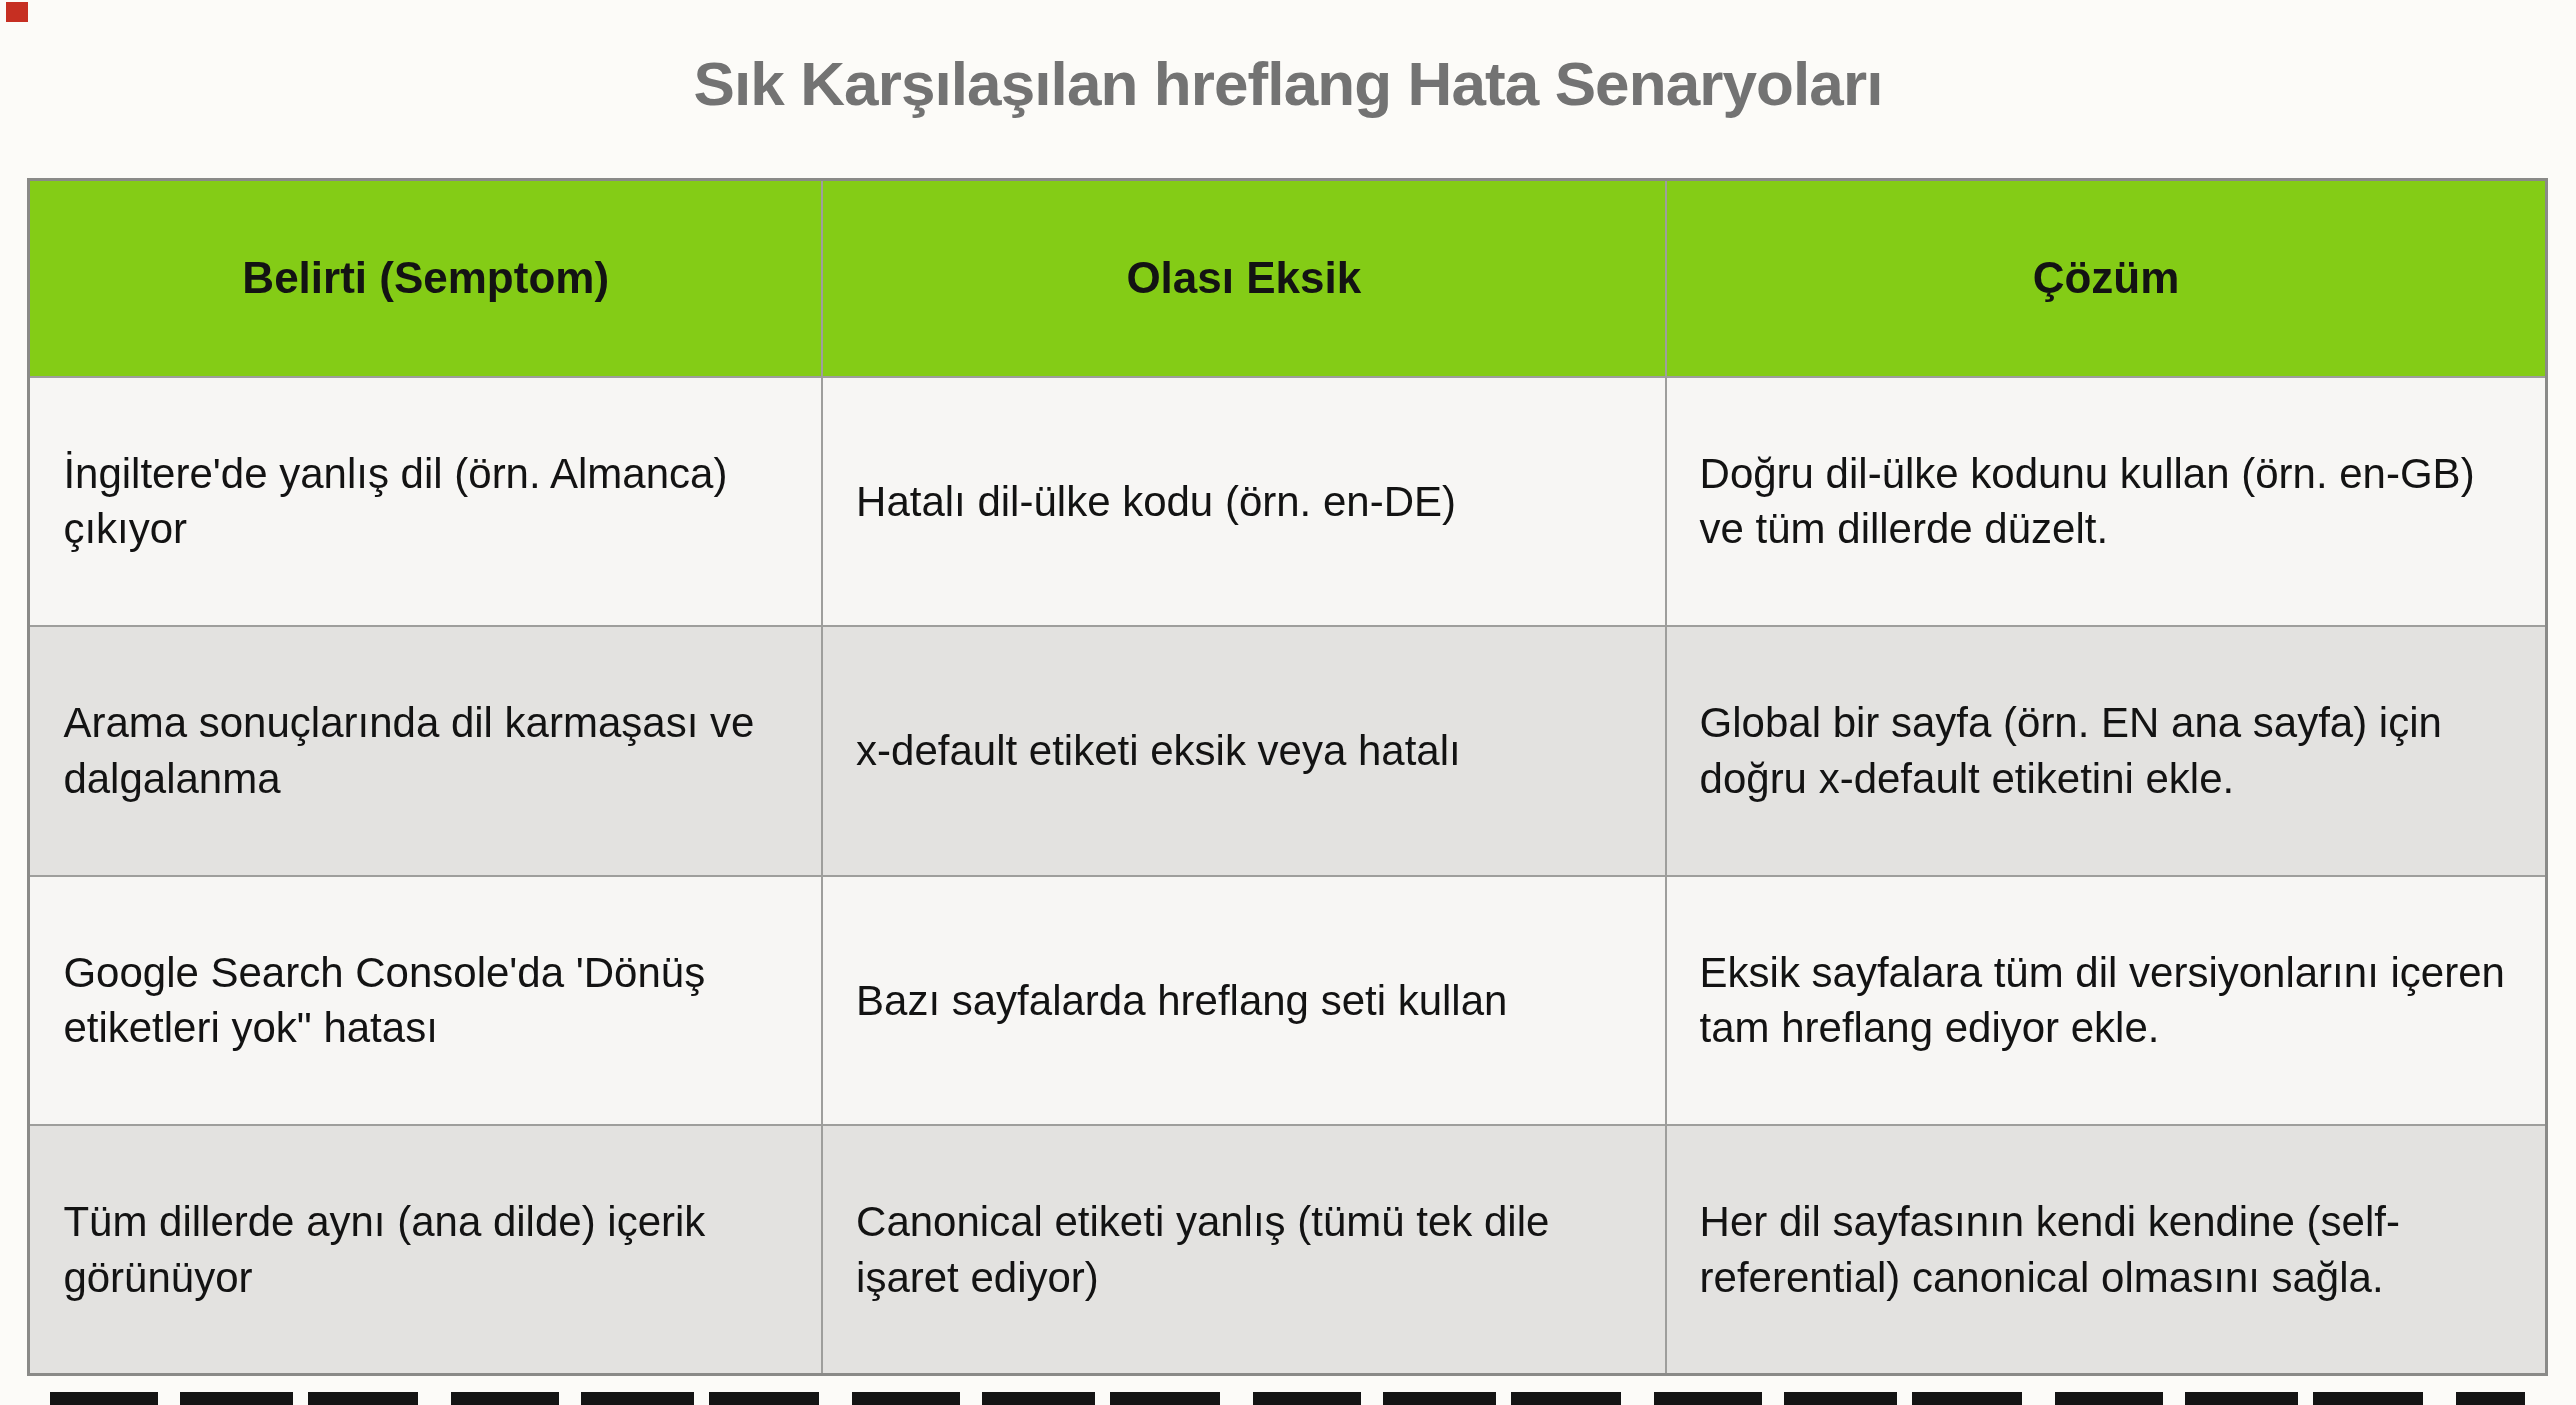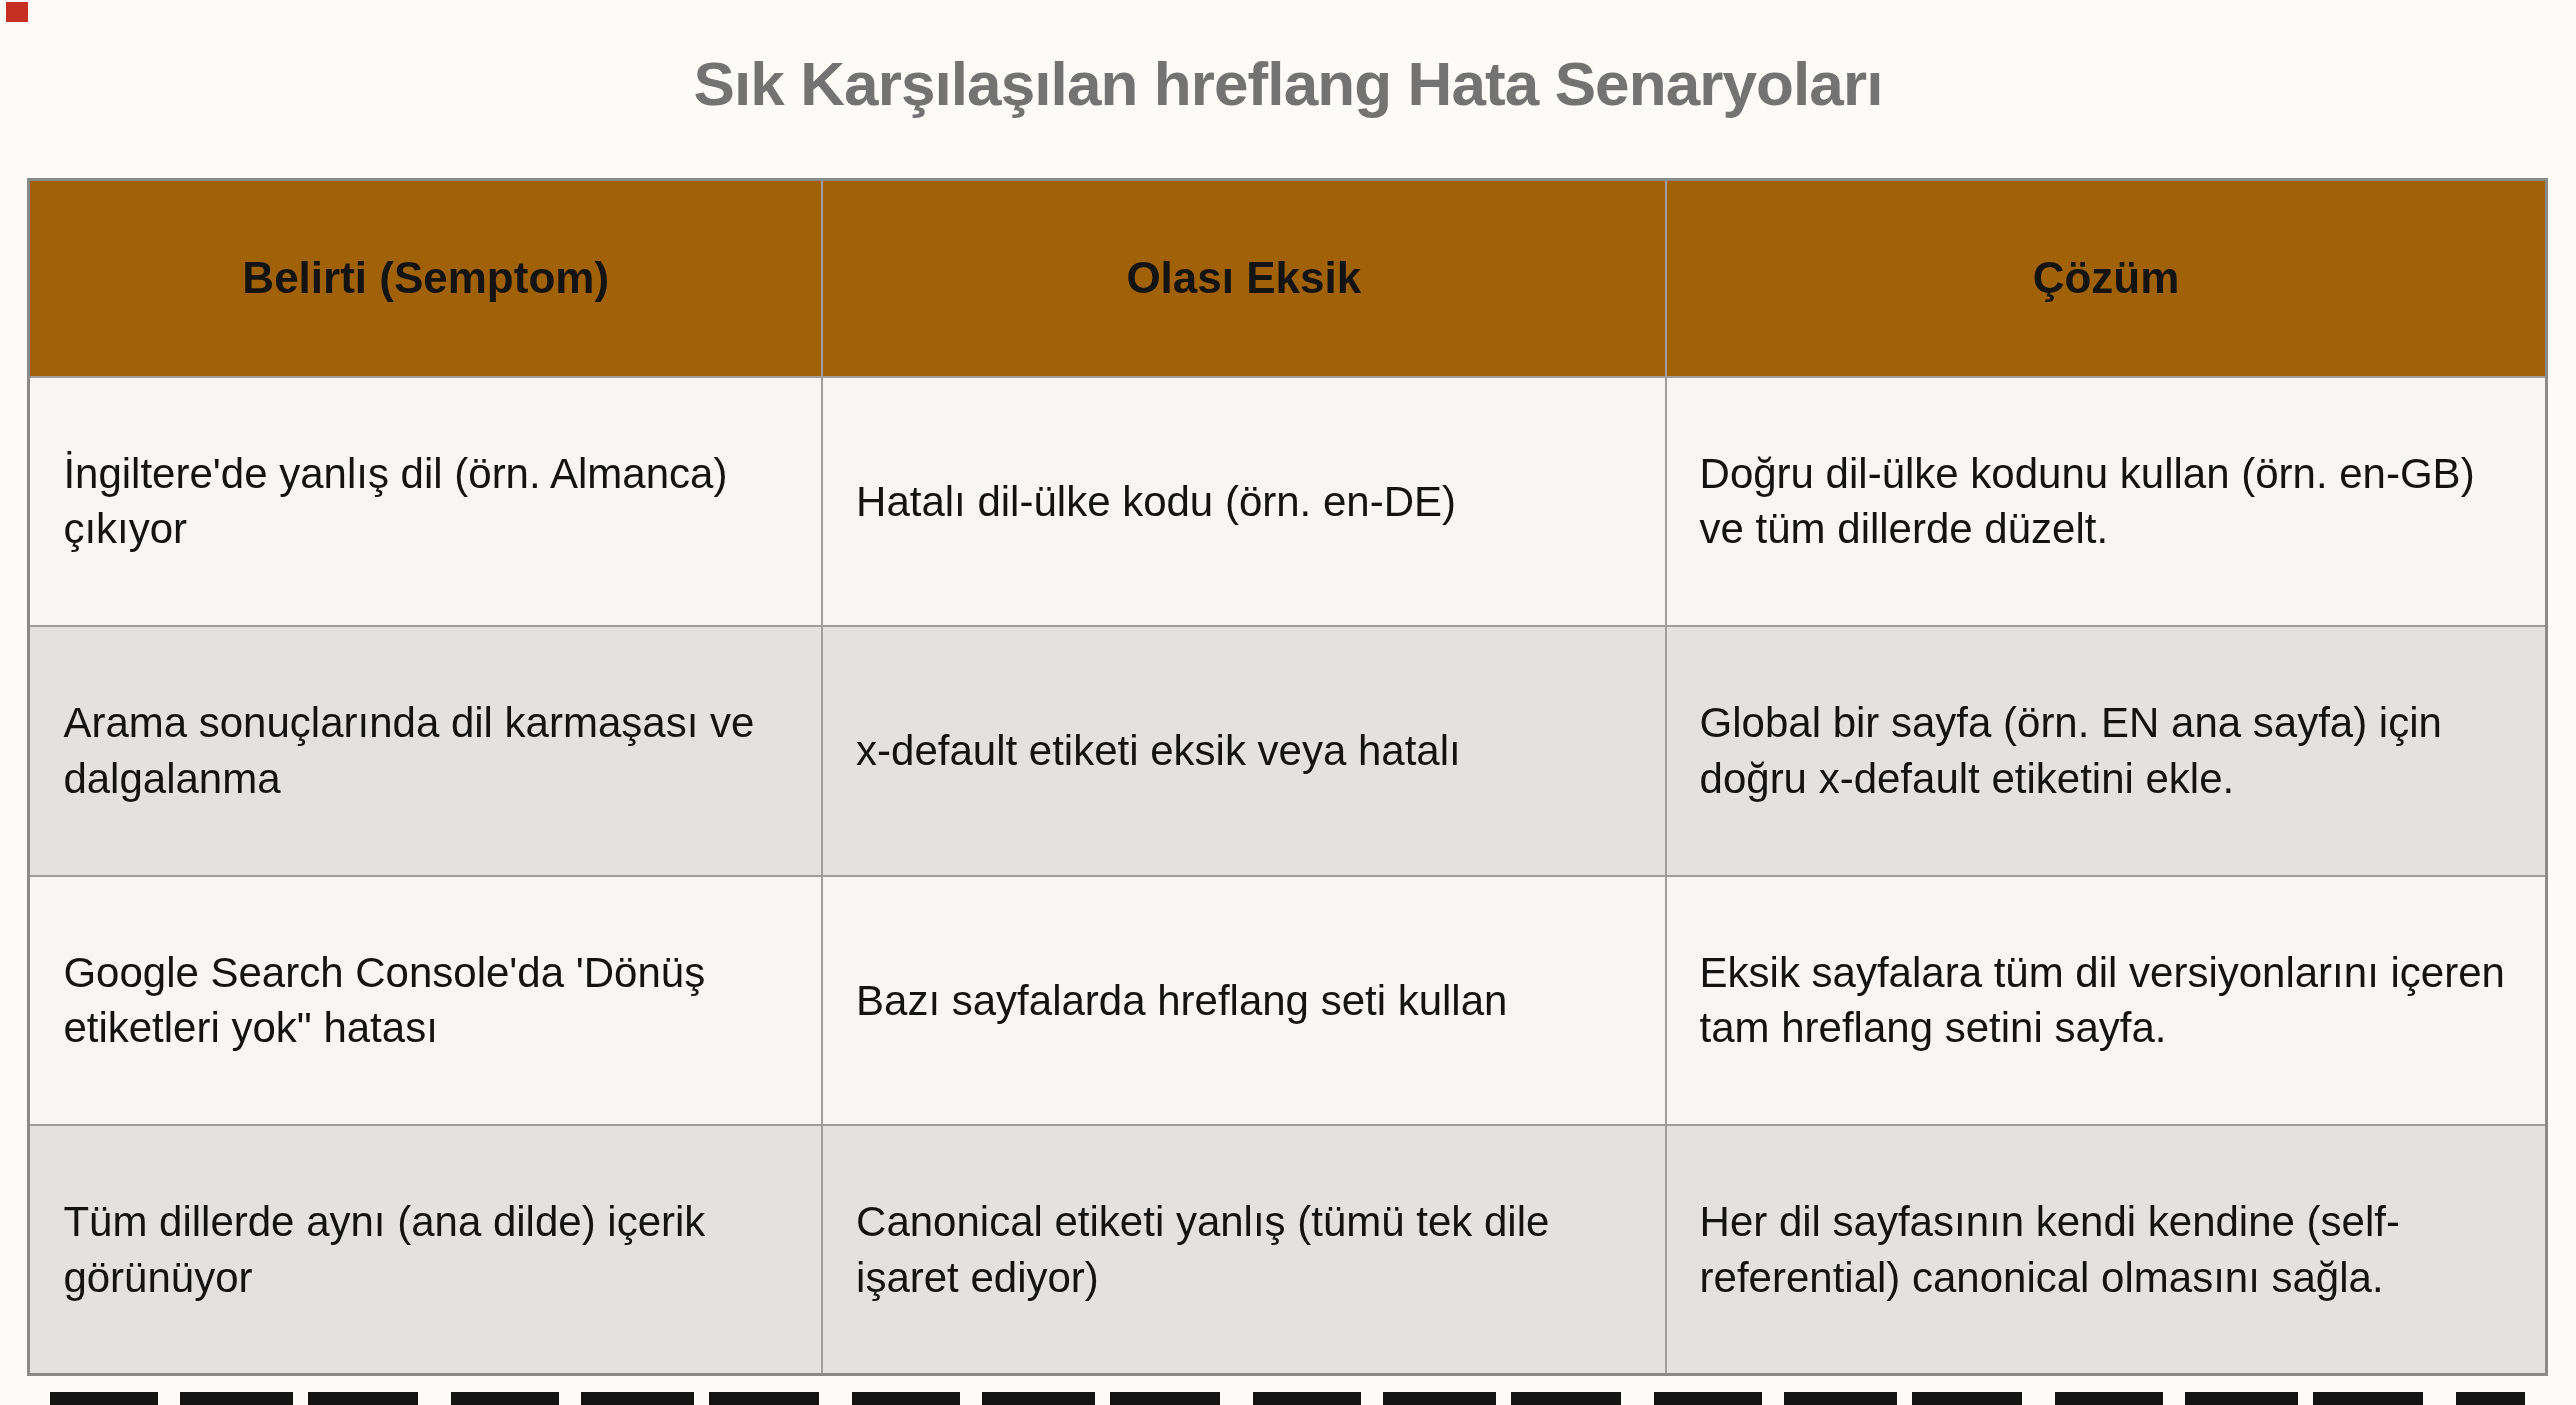--- a/index.html
+++ b/index.html
@@ -53,21 +53,21 @@
     font-size: 42px;
     line-height: 1.32;
     vertical-align: middle;
     padding: 9.1px 33px;
   }
   .scenario-table { border: 3.7px solid #8a8a88; }
   .scenario-table thead th {
     height: 197px;
     font-weight: bold;
     text-align: center;
-    background: #a16207;
+    background: #84cc16;
     font-size: 44px;
   }
   .scenario-table tbody td {
     height: 199px;
     text-align: left;
     font-weight: normal;
   }
   .scenario-table tbody tr.stripe-gray td { background: #e3e2e0; }
   .scenario-table tbody tr.stripe-light td { background: #f7f6f4; }
   .cropped-text-band {
@@ -115,21 +115,21 @@
         <td>Doğru dil-ülke kodunu kullan (örn. en-GB) ve tüm dillerde düzelt.</td>
       </tr>
       <tr class="stripe-gray">
         <td>Arama sonuçlarında dil karmaşası ve dalgalanma</td>
         <td>x-default etiketi eksik veya hatalı</td>
         <td>Global bir sayfa (örn. EN ana sayfa) için doğru x-default etiketini ekle.</td>
       </tr>
       <tr class="stripe-light">
         <td>Google Search Console'da 'Dönüş etiketleri yok" hatası</td>
         <td>Bazı sayfalarda hreflang seti kullan</td>
-        <td>Eksik sayfalara tüm dil versiyonlarını içeren tam hreflang setini sayfa.</td>
+        <td>Eksik sayfalara tüm dil versiyonlarını içeren tam hreflang ediyor ekle.</td>
       </tr>
       <tr class="stripe-gray">
         <td>Tüm dillerde aynı (ana dilde) içerik görünüyor</td>
         <td>Canonical etiketi yanlış (tümü tek dile işaret ediyor)</td>
         <td>Her dil sayfasının kendi kendine (self-referential) canonical olmasını sağla.</td>
       </tr>
     </tbody>
   </table>
 
   <div class="cropped-text-band"></div>

